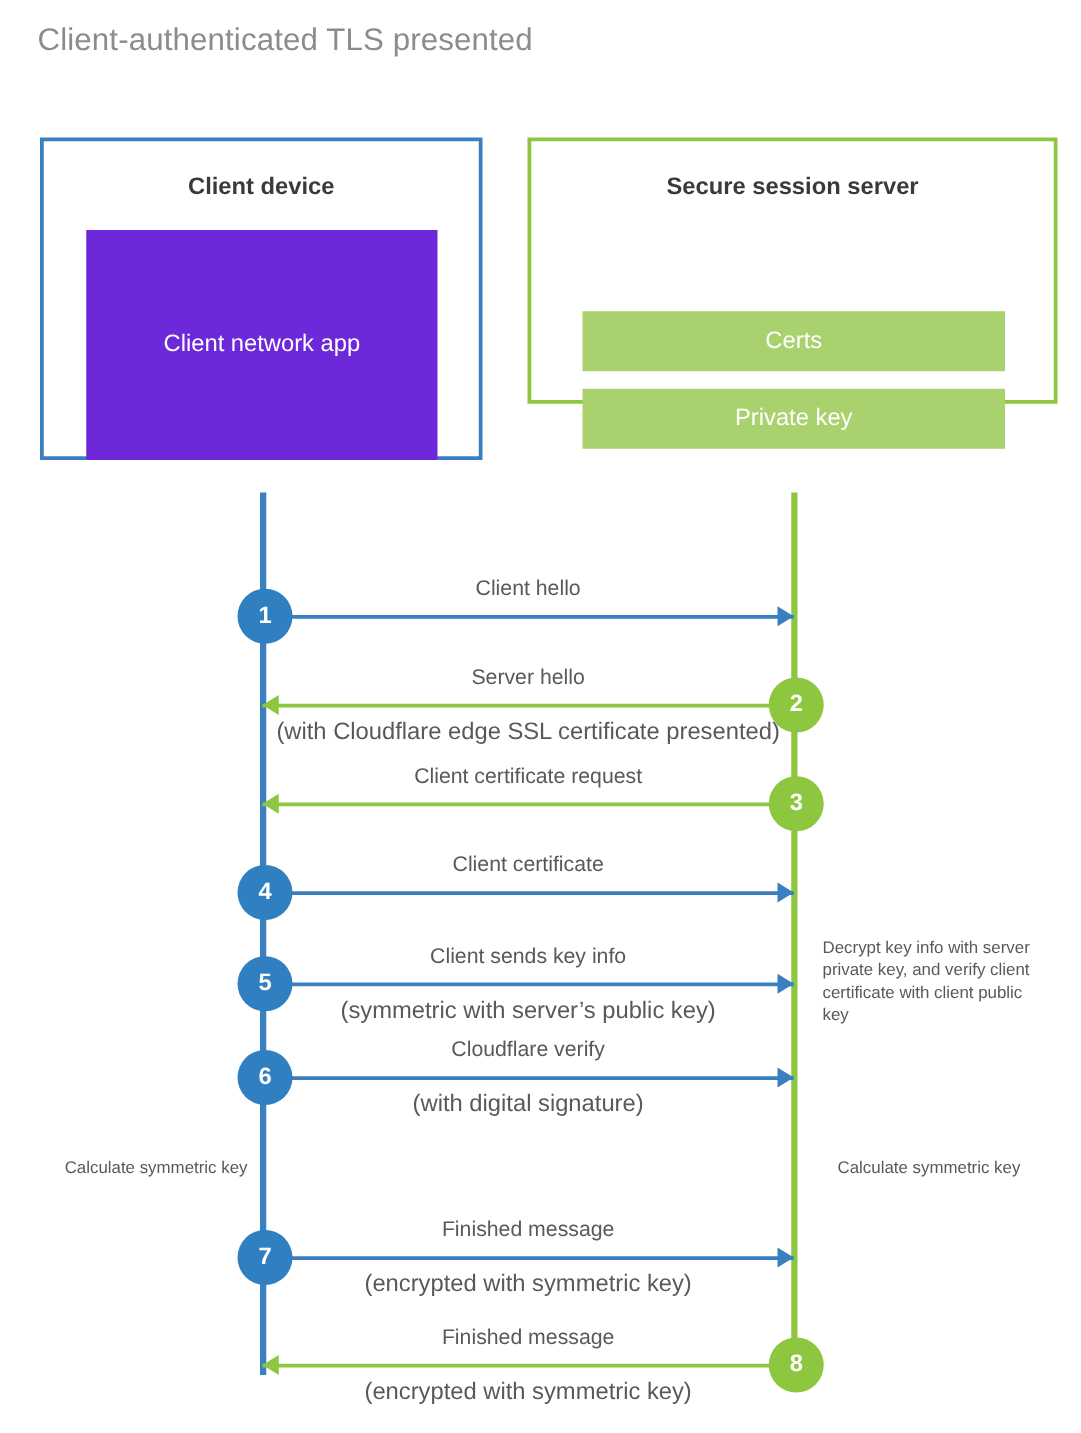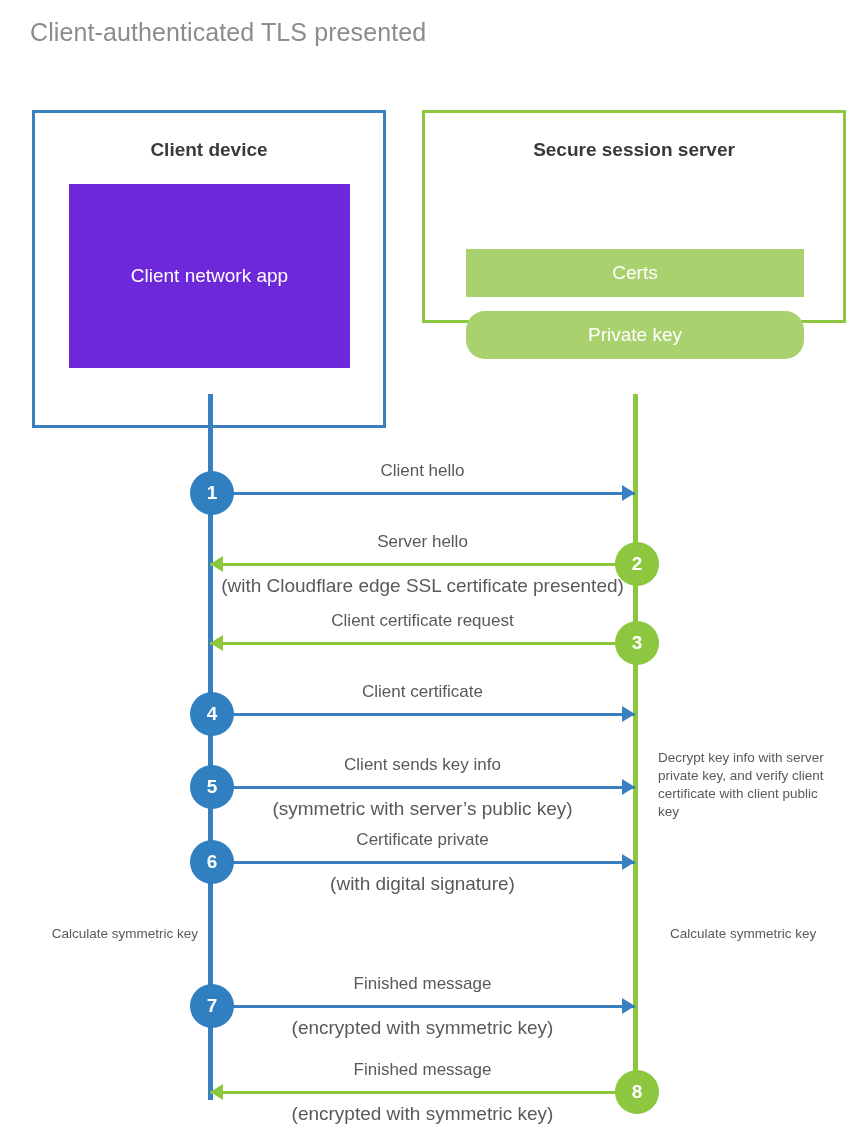--- a/index.html
+++ b/index.html
@@ -10,38 +10,38 @@
     -webkit-font-smoothing:antialiased;
   }
   #page-title{
     position:absolute;left:30px;top:18px;
     font-size:25px;font-weight:400;color:#8c8c8c;
     letter-spacing:.1px;white-space:nowrap;
   }
 
   
   .actor-box{position:absolute;background:#ffffff;box-sizing:border-box;}
-  #client-box{left:32px;top:110px;width:354px;height:318px;border:3px solid #3a7fbf;}
+  #client-box{left:32px;top:110px;width:354px;height:258px;border:3px solid #3a7fbf;}
   #server-box{left:422px;top:110px;width:424px;height:213px;border:3px solid #8dc63f;}
   .actor-title{
     position:absolute;left:0;right:0;top:26px;text-align:center;
     font-size:19px;font-weight:bold;color:#3a3a3a;
   }
   #client-app{
     position:absolute;left:34px;top:71px;width:281px;height:184px;
     background:#6d28d9;color:#ffffff;font-size:19px;
     display:flex;align-items:center;justify-content:center;text-align:center;line-height:1.3;
   }
   .server-bar{
     position:absolute;left:41px;width:338px;height:48px;background:#a9d26f;
     color:#ffffff;font-size:19px;display:flex;align-items:center;justify-content:center;
   }
   #bar-0{top:74px;}
   #bar-1{top:136px;}
-  #bar-2{top:198px;border-radius:19px;}
+  #bar-2{top:198px;}
 
   
   .lifeline{position:absolute;width:5px;}
   #client-lifeline{left:208px;top:394px;height:706px;background:#3a7fbf;}
   #server-lifeline{left:633px;top:394px;height:698px;background:#8dc63f;}
   .arrow-line{position:absolute;height:3px;}
   .arrow-line.blue{background:#3a7fbf;}
   .arrow-line.green{background:#8dc63f;}
   .arrow-head{position:absolute;width:0;height:0;border-top:8px solid transparent;border-bottom:8px solid transparent;}
   .arrow-head.right.blue{border-left:13px solid #3a7fbf;}
@@ -106,21 +106,21 @@
     <div class="step-circle blue" style="left: 190px; top: 692px;">4</div>
     <div class="msg-label" style="left: 0px; width: 845px; top: 682px;">Client certificate</div>
     <div class="arrow-line blue" style="left: 210px; width: 425px; top: 786px; position: absolute;"></div>
     <div class="arrow-head right blue" style="top: 779px; left: 622px;"></div>
     <div class="step-circle blue" style="left: 190px; top: 765px;">5</div>
     <div class="msg-label" style="left: 0px; width: 845px; top: 755px;">Client sends key info</div>
     <div class="msg-sublabel" style="left: 0px; width: 845px; top: 798px;">(symmetric with server’s public key)</div>
     <div class="arrow-line blue" style="left: 210px; width: 425px; top: 861px; position: absolute;"></div>
     <div class="arrow-head right blue" style="top: 854px; left: 622px;"></div>
     <div class="step-circle blue" style="left: 190px; top: 840px;">6</div>
-    <div class="msg-label" style="left: 0px; width: 845px; top: 830px;">Certificate private</div>
+    <div class="msg-label" style="left: 0px; width: 845px; top: 830px;">Cloudflare verify</div>
     <div class="msg-sublabel" style="left: 0px; width: 845px; top: 873px;">(with digital signature)</div>
     <div class="arrow-line blue" style="left: 210px; width: 425px; top: 1005px; position: absolute;"></div>
     <div class="arrow-head right blue" style="top: 998px; left: 622px;"></div>
     <div class="step-circle blue" style="left: 190px; top: 984px;">7</div>
     <div class="msg-label" style="left: 0px; width: 845px; top: 974px;">Finished message</div>
     <div class="msg-sublabel" style="left: 0px; width: 845px; top: 1017px;">(encrypted with symmetric key)</div>
     <div class="arrow-line green" style="left: 210px; width: 425px; top: 1091px; position: absolute;"></div>
     <div class="arrow-head left green" style="top: 1084px; left: 210px;"></div>
     <div class="step-circle green" style="left: 615px; top: 1070px;">8</div>
     <div class="msg-label" style="left: 0px; width: 845px; top: 1060px;">Finished message</div>

